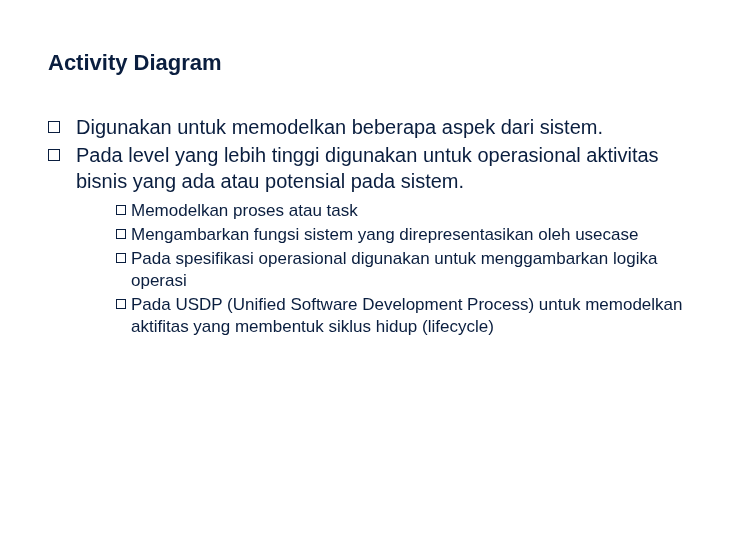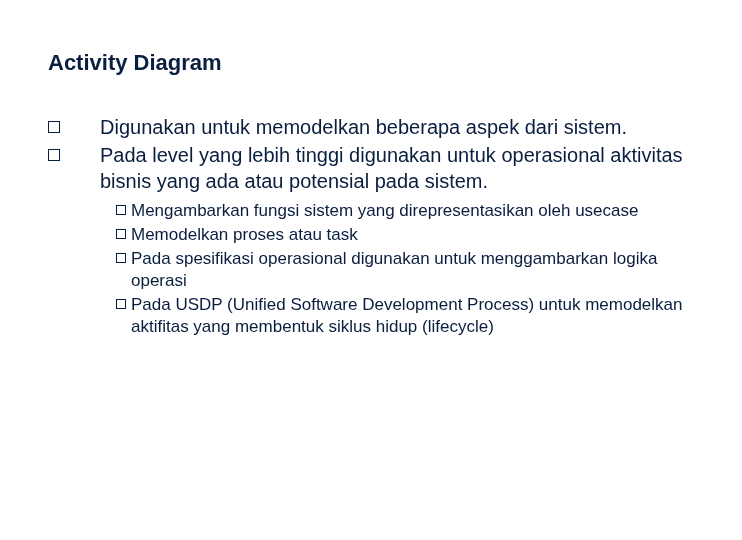--- a/index.html
+++ b/index.html
@@ -25,21 +25,20 @@
   .main-list {
     list-style: none;
     padding-left: 0;
   }
   .main-list > li {
     display: flex;
     align-items: flex-start;
     font-size: 20px;
     line-height: 1.3;
     margin-bottom: 2px;
-    gap: 24px;
   }
   .checkbox {
     display: inline-block;
     width: 12px;
     height: 12px;
     border: 1px solid #0a1e3f;
     margin-right: 16px;
     margin-top: 7px;
     flex-shrink: 0;
   }
@@ -83,25 +82,25 @@
   </li>
   <li>
     <span class="checkbox"></span>
     <span class="main-text">Pada level yang lebih tinggi digunakan untuk operasional aktivitas bisnis yang ada atau potensial pada sistem.</span>
   </li>
 </ul>
 
 <ul class="sub-list">
   <li>
     <span class="sub-checkbox"></span>
-    <span class="sub-text">Mengambarkan fungsi sistem yang direpresentasikan oleh usecase</span>
+    <span class="sub-text">Memodelkan proses atau task</span>
   </li>
   <li>
     <span class="sub-checkbox"></span>
-    <span class="sub-text">Memodelkan proses atau task</span>
+    <span class="sub-text">Mengambarkan fungsi sistem yang direpresentasikan oleh usecase</span>
   </li>
   <li>
     <span class="sub-checkbox"></span>
     <span class="sub-text">Pada spesifikasi operasional digunakan untuk menggambarkan logika operasi</span>
   </li>
   <li>
     <span class="sub-checkbox"></span>
     <span class="sub-text">Pada USDP (Unified Software Development Process) untuk memodelkan aktifitas yang membentuk siklus hidup (lifecycle)</span>
   </li>
 </ul>

